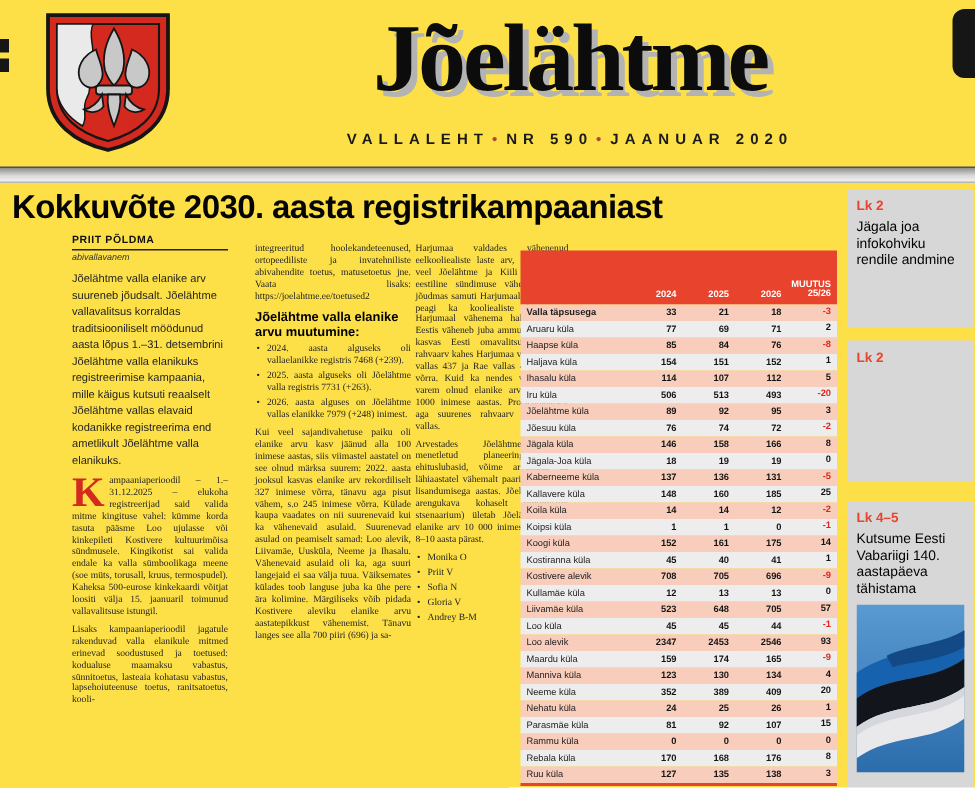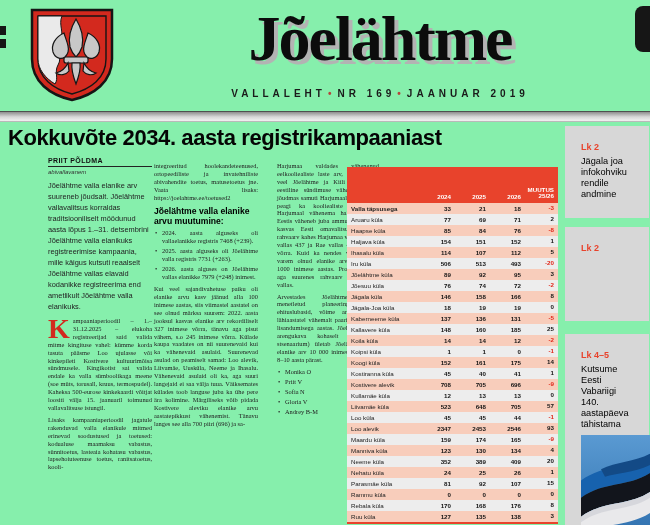--- a/index.html
+++ b/index.html
@@ -1,16 +1,16 @@
 <!DOCTYPE html>
 <html><head>
 <meta charset="utf-8">
 <style>
   html,body{margin:0;padding:0;background:#fff;}
-  .page{position:relative;width:650px;height:525px;background:#86efac;overflow:hidden;
+  .page{position:relative;width:650px;height:525px;background:#fde047;overflow:hidden;
         font-family:"Liberation Sans",sans-serif;color:#111;}
 
   
   .mark{position:absolute;background:#161616;}
   .m1{left:0;top:26px;width:6px;height:9px;}
   .m2{left:0;top:39px;width:6px;height:9px;}
   .m3{right:0;top:6px;width:15px;height:46px;border-radius:8px 0 0 8px;}
 
   
   .crest{position:absolute;left:28px;top:7px;width:88px;height:96px;}
@@ -22,21 +22,21 @@
   .mast-sub .dot{color:#b5443a;margin:0 2px;}
   .divider{position:absolute;left:0;top:111px;width:650px;height:9px;
       background:linear-gradient(#8e8e8e,#d8d8d8 55%,#f1f1f1);
       border-top:1px solid #4f4f4f;border-bottom:1px solid #b9b9b9;}
 
   
   h1.headline{position:absolute;left:8px;top:126px;width:556px;margin:0;
       font-size:22px;line-height:24px;font-weight:bold;letter-spacing:-0.4px;color:#050505;}
   .col{position:absolute;width:104px;margin-left:40px;}
   .col1{left:8px;top:157px;}
-  .col2{left:114px;top:162px;}
+  .col2{left:130px;top:162px;}
   .col3{left:237px;top:162px;width:102px;}
   .byline-name{font-size:7px;font-weight:bold;letter-spacing:0.4px;border-bottom:1px solid #222;
       padding-bottom:2px;}
   .byline-role{font-size:6px;font-style:italic;color:#333;margin:2px 0 5px;}
   .lead{font-size:7.4px;line-height:11px;margin:4px 0 5px;color:#222;}
   .body-serif{font-family:"Liberation Serif","DejaVu Serif",serif;font-size:6.4px;
       line-height:7.9px;text-align:justify;margin:0 0 4px;color:#222;}
   .dropcap{float:left;font-family:"Liberation Serif",serif;font-weight:bold;font-size:28px;
       line-height:22px;color:#d3291e;margin:1px 3px 0 0;}
   .subhead{font-size:8.6px;line-height:10.3px;font-weight:bold;color:#000;margin:4px 0 3px;}
@@ -55,21 +55,21 @@
   .cchg{width:31px;text-align:right;padding-right:4px;line-height:6.6px;}
   .trow{display:flex;height:11px;align-items:center;background:#ededed;font-size:6.2px;}
   .trow.pink{background:#f8cdbb;}
   .trow .cname{color:#222;}
   .trow.boldrow .cname{font-weight:bold;}
   .trow .cnum,.trow .cchg{font-weight:bold;color:#141414;}
   .trow .cchg.neg{color:#e02517;}
 
   
   .sidebox{position:absolute;left:565px;width:84px;background:#d7d7d7;
-      padding:16px;box-sizing:border-box;}
+      padding:6px;box-sizing:border-box;}
   .sb1{top:126px;height:92px;}
   .sb2{top:227px;height:94px;}
   .sb3{top:334px;height:191px;}
   .sb-page{color:#e8432c;font-weight:bold;font-size:9px;margin-bottom:4px;}
   .sb-title{font-size:9.2px;font-weight:normal;line-height:11px;color:#000;}
   .flag-photo{display:block;margin-top:5px;width:72px;height:112px;}
 </style>
 </head>
 <body>
 
@@ -88,25 +88,25 @@
       <path d="M36,26 C27,30 23,38 25,45 C27,51 33,53 37,50 C40,47 41,43 40,39 C39,34 37,30 36,26 Z"></path>
       <path d="M60,26 C69,30 73,38 71,45 C69,51 63,53 59,50 C56,47 55,43 56,39 C57,34 59,30 60,26 Z"></path>
       <rect x="36" y="50" width="24" height="6" rx="2"></rect>
       <path d="M44,56 H52 C53,63 51,69 48,77 C45,69 43,63 44,56 Z"></path>
       <path d="M40,56 C37,62 33,65 28,66 C32,69 38,68 41,64 Z"></path>
       <path d="M56,56 C59,62 63,65 68,66 C64,69 58,68 55,64 Z"></path>
     </g>
   </svg>
   <div class="mast-title">Jõelähtme</div>
   <div class="mast-sub">
-    <span>VALLALEHT</span><span class="dot">•</span><span>NR 169</span><span class="dot">•</span><span>JAANUAR 2019</span>
+    <span>VALLALEHT</span><span class="dot">•</span><span>NR 590</span><span class="dot">•</span><span>JAANUAR 2020</span>
   </div>
   <div class="divider"></div>
 
-  <h1 class="headline">Kokkuvõte 2034. aasta registrikampaaniast</h1>
+  <h1 class="headline">Kokkuvõte 2030. aasta registrikampaaniast</h1>
 
   <div class="col col1">
     <div class="byline-name">PRIIT PÕLDMA</div>
     <div class="byline-role">abivallavanem</div>
     <p class="lead">Jõelähtme valla elanike arv suureneb jõudsalt. Jõelähtme vallavalitsus korraldas traditsiooniliselt möödunud aasta lõpus 1.–31. detsembrini Jõelähtme valla elanikuks registreerimise kampaania, mille käigus kutsuti reaalselt Jõelähtme vallas elavaid kodanikke registreerima end ametlikult Jõelähtme valla elanikuks.</p>
     <p class="body-serif"><span class="dropcap">K</span><span>ampaaniaperioodil – 1.–31.12.2025 – elukoha registreerijad said valida mitme kingituse vahel: kümme korda tasuta pääsme Loo ujulasse või kinkepileti Kostivere kultuurimõisa sündmusele. Kingikotist sai valida endale ka valla sümboolikaga meene (soe müts, torusall, kruus, termospudel). Kaheksa 500-eurose kinkekaardi võitjat loositi välja 15. jaanuaril toimunud vallavalitsuse istungil.</span></p>
     <p class="body-serif">Lisaks kampaaniaperioodil jagatule rakenduvad valla elanikule mitmed erinevad soodustused ja toetused: kodualuse maamaksu vabastus, sünnitoetus, lasteaia kohatasu vabastus, lapsehoiuteenuse toetus, ranitsatoetus, kooli-</p>
   </div>
 
   <div class="col col2">

